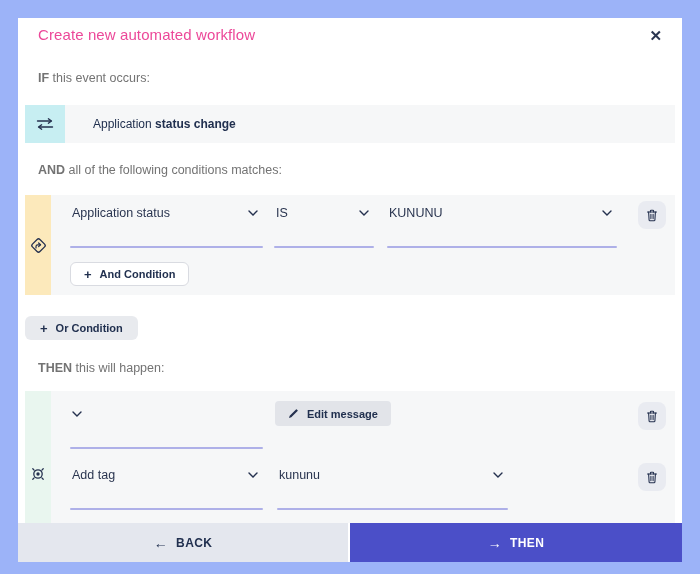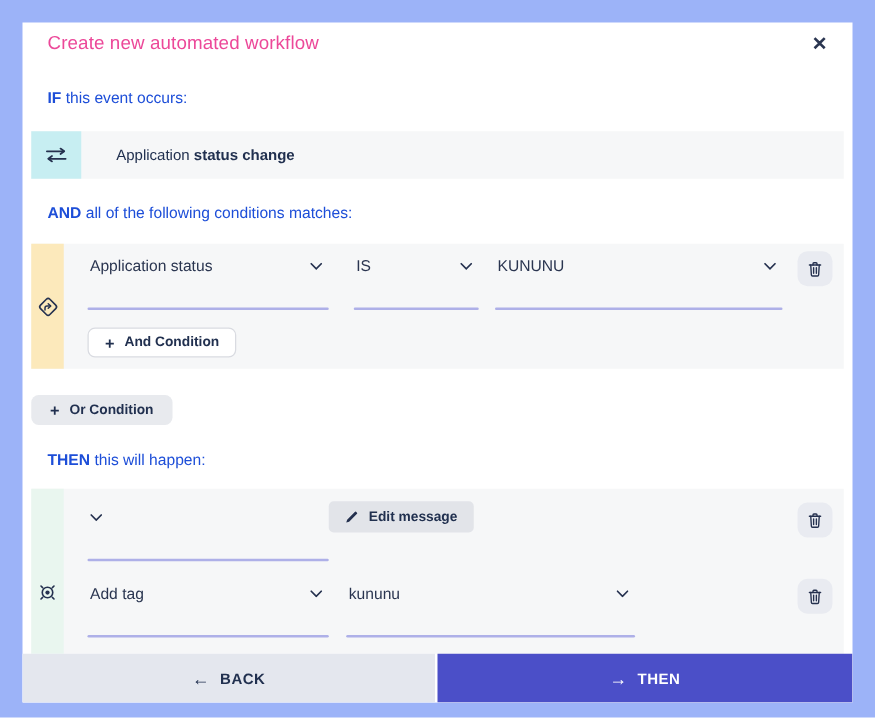--- a/index.html
+++ b/index.html
@@ -18,21 +18,21 @@
   }
   .header {
     display: flex; justify-content: space-between; align-items: flex-start;
     padding: 8px 18px 0 20px;
   }
   .title { font-size: 15px; font-weight: 400; color: #ec4899; letter-spacing: .1px; }
   .close-btn {
     background: none; border: none; cursor: pointer;
     font-size: 15px; font-weight: 700; color: #2a3550; line-height: 15px; padding: 2px;
   }
-  .section-label { font-size: 12.5px; color: #1d4ed8; }
+  .section-label { font-size: 12.5px; color: #737373; }
   .section-label b { font-weight: 700; }
   .lbl-if   { margin: 26px 20px 0; }
   .lbl-and  { margin: 20px 20px 8px; }
   .lbl-then { margin: 21px 20px 6px; }
 
   .event-row {
     margin: 20px 7px 0; height: 38px;
     background: #f6f7f8; display: flex; align-items: stretch; gap: 8px;
   }
   .event-icon-box {
@@ -55,21 +55,21 @@
   .then-body  { padding-top: 13px; padding-bottom: 7px; }
 
   .row { display: flex; align-items: flex-start; }
   .dd { display: flex; flex-direction: column; cursor: pointer; gap: 21px; }
   .dd-top {
     height: 20px; display: flex; align-items: center; justify-content: space-between;
     padding: 0 5px 0 2px; font-size: 12.5px; color: #2a3550;
   }
   .dd-line { height: 2px; background: #aeb0e8; border-radius: 1px; margin-top: 2px; }
   .w-field { width: 193px; }
-  .w-op    { width: 100px; margin-left: 20px; }
+  .w-op    { width: 100px; margin-left: 11px; }
   .w-val   { width: 230px; margin-left: 13px; }
   .w-tag   { width: 231px; margin-left: 14px; }
 
   .trash-btn {
     margin-left: auto; width: 28px; height: 28px; flex: 0 0 28px;
     background: #e9ebf1; border: none; border-radius: 8px; cursor: pointer;
     display: flex; align-items: center; justify-content: center;
     margin-top: -2px;
   }
   .btn-outline {
@@ -82,21 +82,21 @@
   .btn-action { margin-top: 16px; }
   .plus-glyph { font-size: 13px; font-weight: 700; line-height: 13px; }
 
   .btn-or {
     margin: 21px 0 0 7px; height: 24px; padding: 0 15px;
     background: #e8eaee; border: none; border-radius: 6px;
     font-family: inherit; font-size: 11px; font-weight: 700; color: #21304f;
     display: inline-flex; align-items: center; gap: 8px; cursor: pointer;
   }
   .edit-btn {
-    margin-left: 0; height: 25px; padding: 0 13px; margin-top: -3px;
+    margin-left: 12px; height: 25px; padding: 0 13px; margin-top: -3px;
     background: #e2e4e9; border: none; border-radius: 4px;
     font-family: inherit; font-size: 11px; font-weight: 700; color: #21304f;
     display: inline-flex; align-items: center; gap: 8px; cursor: pointer;
   }
   .then-row2 { margin-top: 16px; }
 
   .footer {
     position: absolute; left: 0; bottom: 0; width: 100%; height: 39px;
     display: flex; gap: 2px; background: #ffffff;
   }

